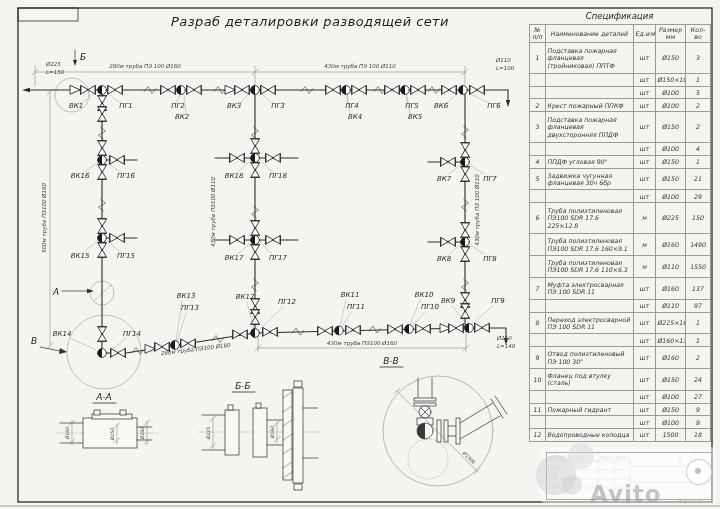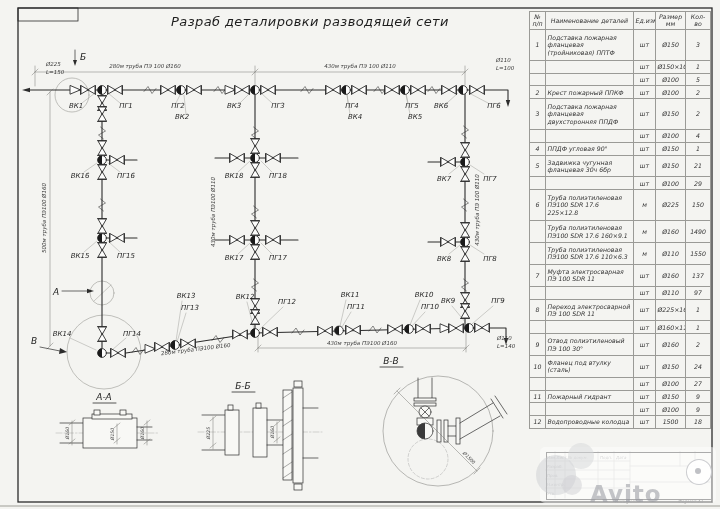--- a/index.html
+++ b/index.html
@@ -367,20 +367,21 @@
           <text class="tb-t" x="1" y="33.5">Н.контр.</text>
           <text class="tb-t" x="1" y="42.5">Утв.</text>
         </g>
       </g>
     </g>
   </svg>
 
   <div class="abs sheet-title">Разраб деталировки разводящей сети</div>
 
   <div class="abs spec">
+    <div class="spec-title">Спецификация</div>
     <table class="spec-t">
       <colgroup>
           <col style="width:16px">
           <col style="width:88px">
           <col style="width:22px">
           <col style="width:30px">
           <col style="width:25px">
         </colgroup>
       <thead>
         <tr>

